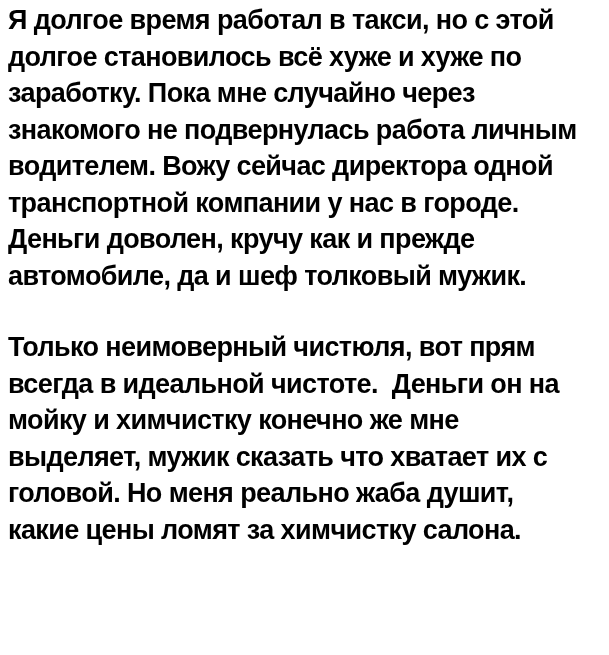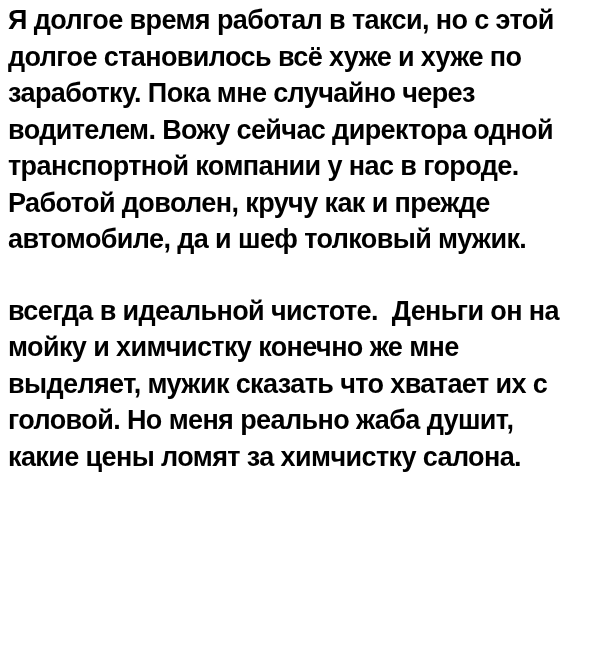--- a/index.html
+++ b/index.html
@@ -32,25 +32,27 @@
     }
   </style>
 </head>
 <body>
 
 <div class="article">
   <div class="paragraph">
     <div class="text-line">Я долгое время работал в такси, но с этой</div>
     <div class="text-line">долгое становилось всё хуже и хуже по</div>
     <div class="text-line">заработку. Пока мне случайно через</div>
+    <div class="text-line">знакомого не подвернулась работа личным</div>
     <div class="text-line">водителем. Вожу сейчас директора одной</div>
     <div class="text-line">транспортной компании у нас в городе.</div>
-    <div class="text-line">Работой доволен, кручу как и прежде</div>
+    <div class="text-line">Деньги доволен, кручу как и прежде</div>
     <div class="text-line">автомобиле, да и шеф толковый мужик.</div>
   </div>
   <div class="paragraph">
+    <div class="text-line">Только неимоверный чистюля, вот прям</div>
     <div class="text-line">всегда в идеальной чистоте.  Деньги он на</div>
     <div class="text-line">мойку и химчистку конечно же мне</div>
     <div class="text-line">выделяет, мужик сказать что хватает их с</div>
     <div class="text-line">головой. Но меня реально жаба душит,</div>
     <div class="text-line">какие цены ломят за химчистку салона.</div>
   </div>
 </div>
 
 </body></html>

